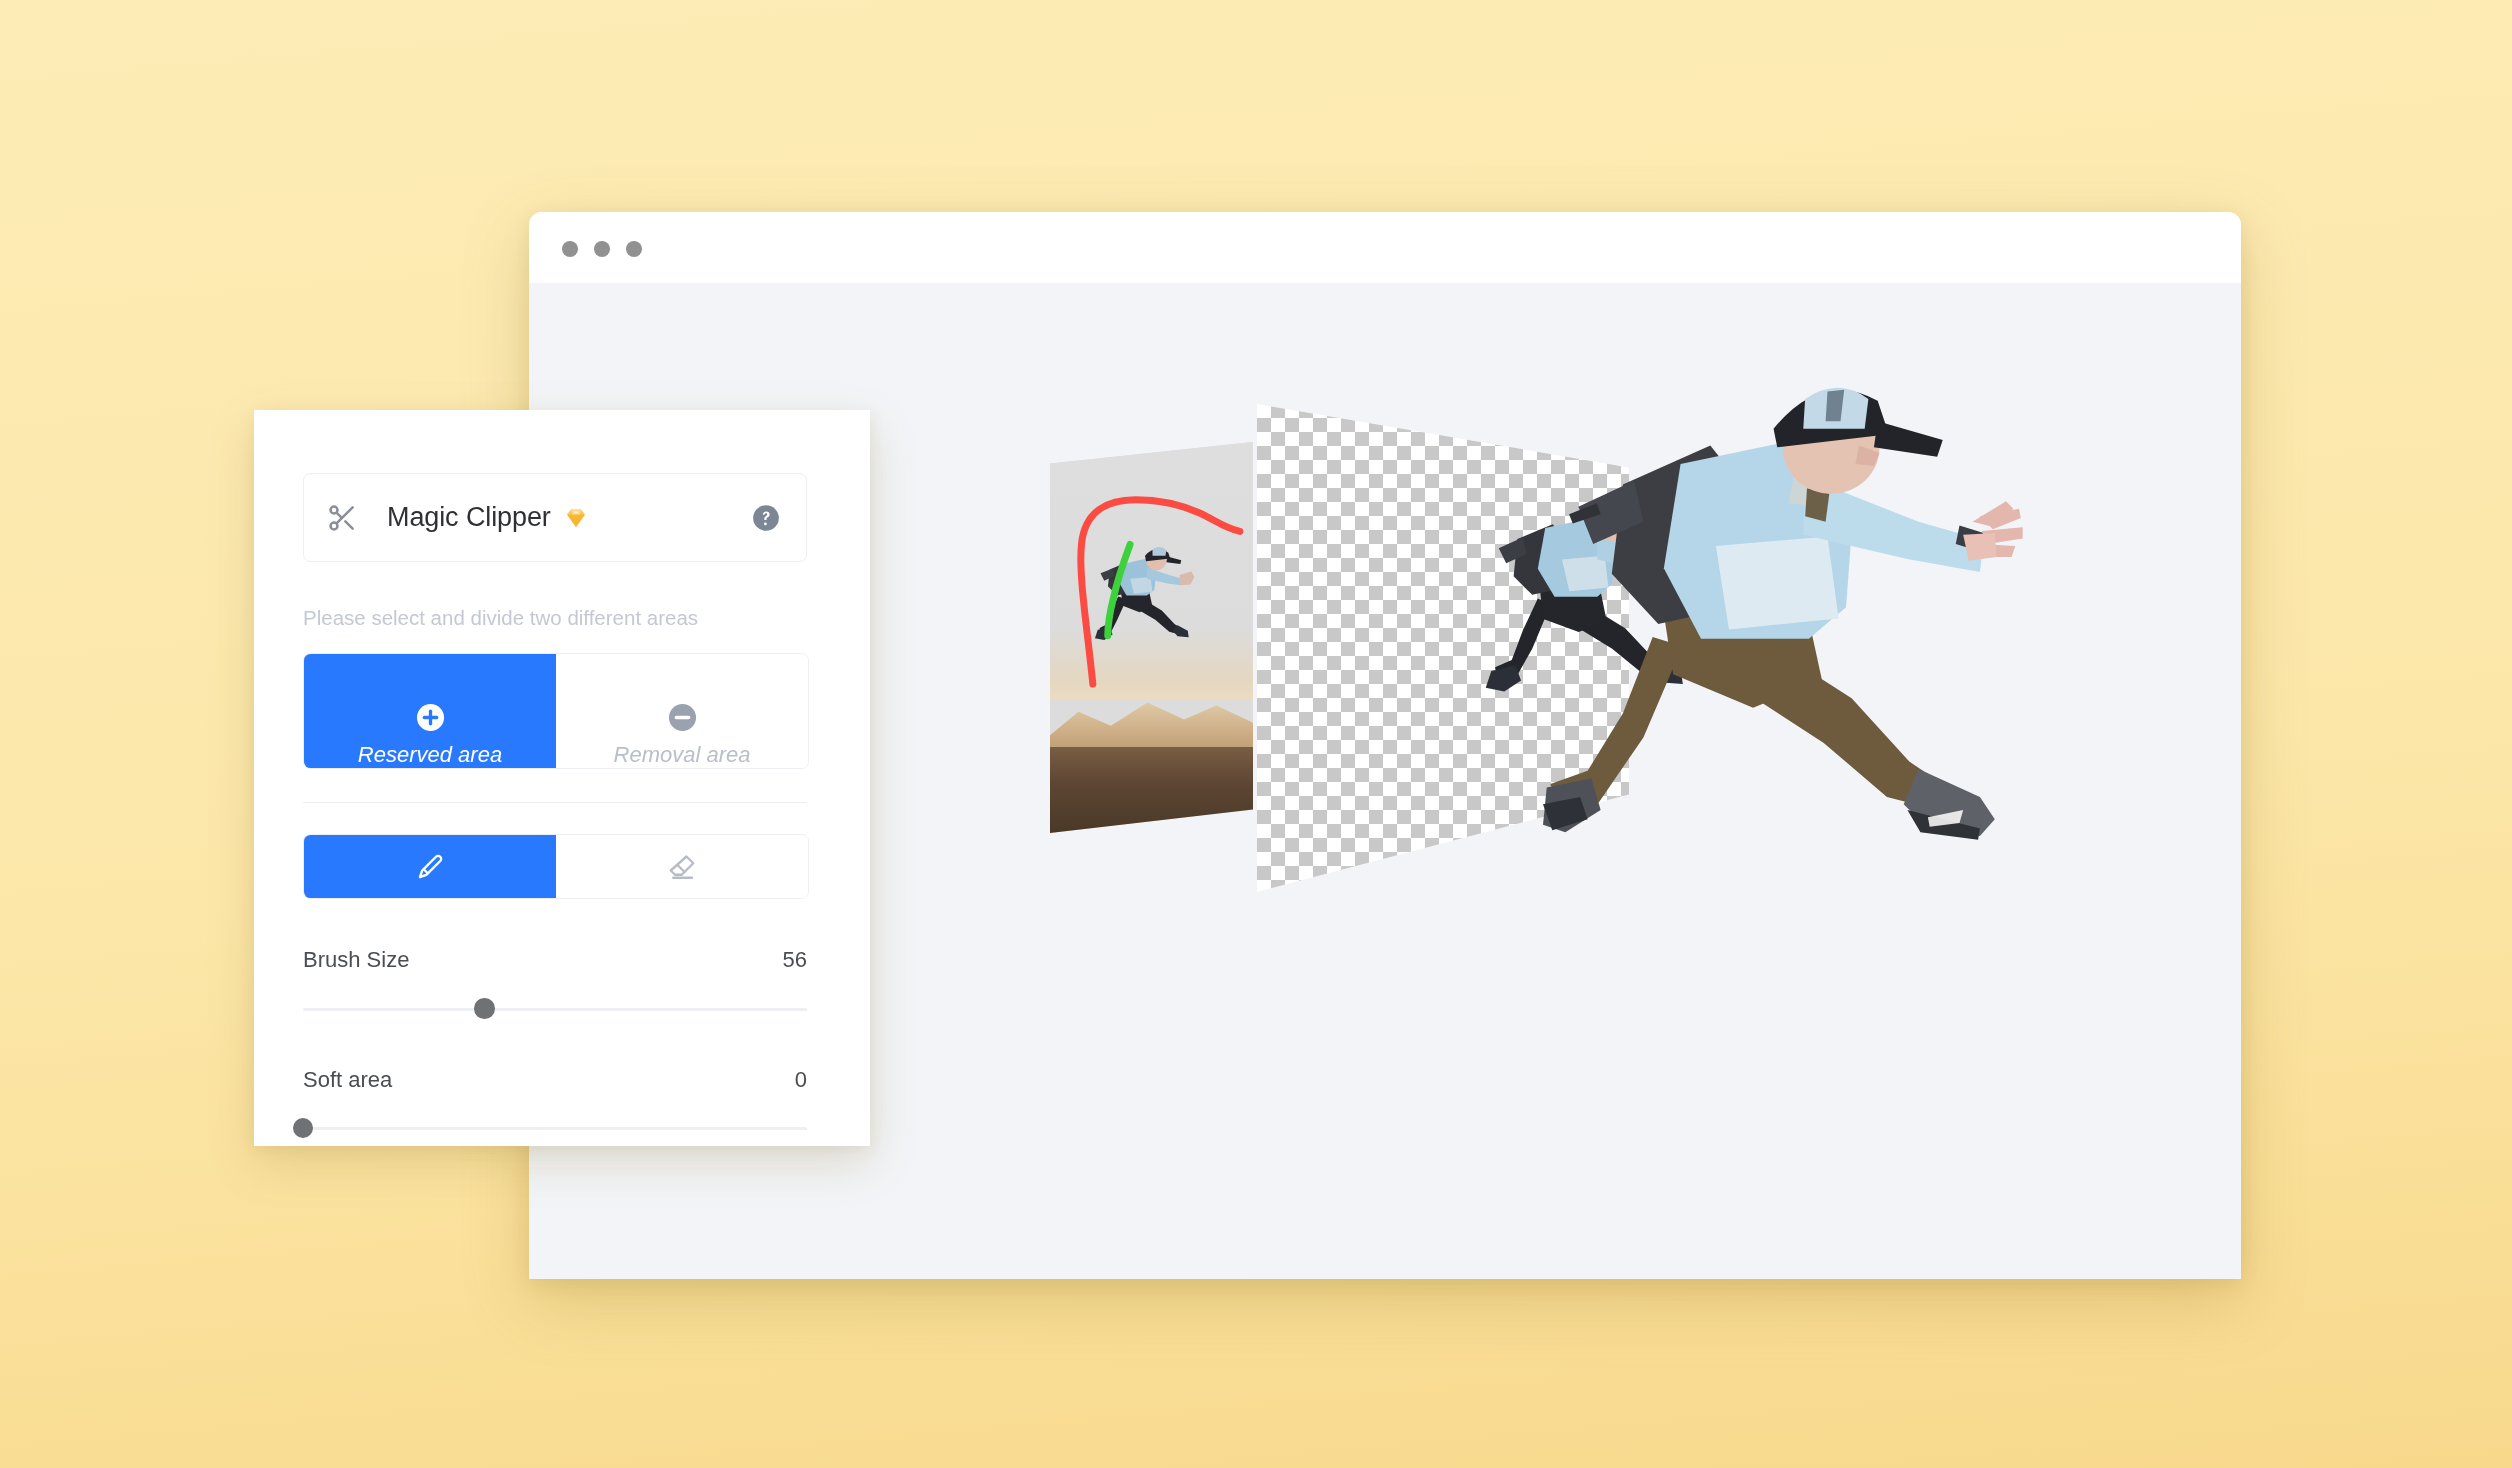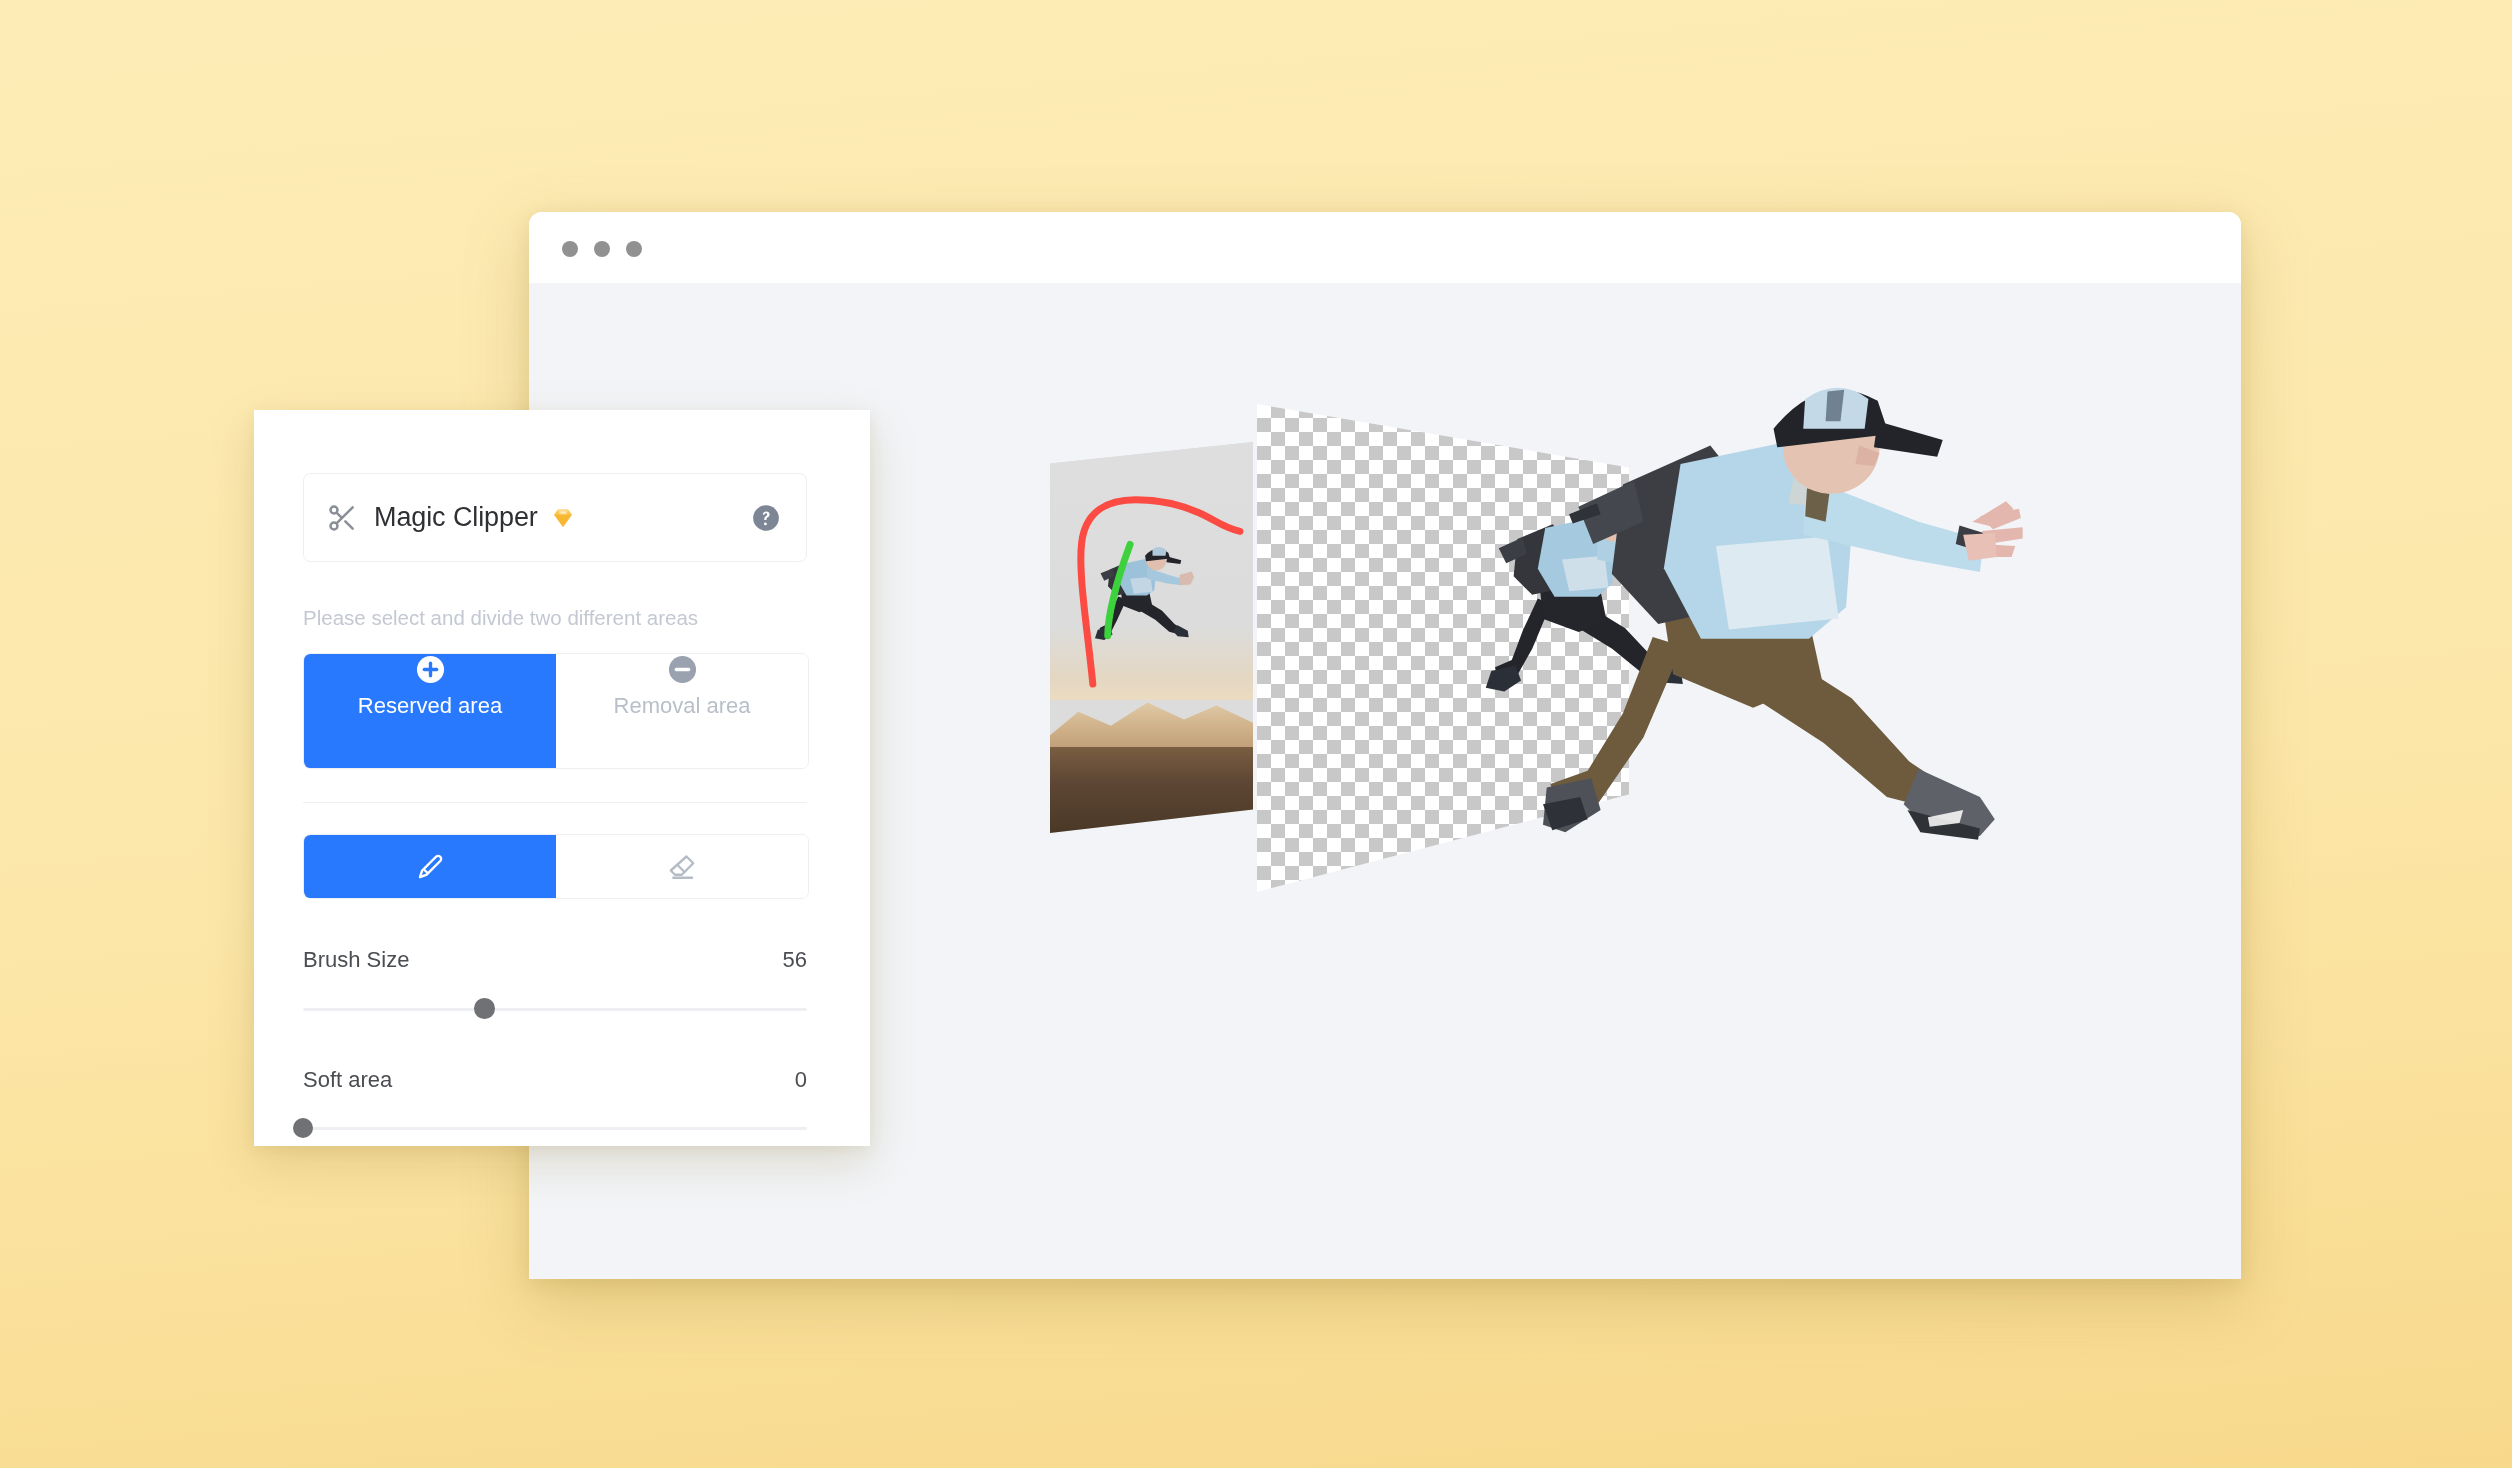--- a/index.html
+++ b/index.html
@@ -178,21 +178,21 @@
     border-radius: 7.4px;
     background: #fff;
   }
   #scissors-icon {
     width: 32px;
     height: 32px;
     flex: none;
     color: #8A8F98;
   }
   #tool-title {
-    margin-left: 16px;
+    margin-left: 29px;
     font-size: 27px;
     color: #2E3033;
     letter-spacing: -0.1px;
     white-space: nowrap;
   }
   #gem-icon {
     margin-left: 13px;
     width: 24px;
     height: 24px;
     flex: none;
@@ -223,24 +223,25 @@
     border: 0.9px solid #ECEEF1;
     border-radius: 7.4px;
     overflow: hidden;
     background: #fff;
   }
   .area-btn {
     flex: 1 1 50%;
     display: flex;
     flex-direction: column;
     align-items: center;
-    justify-content: flex-start;
+    justify-content: flex-end;
     gap: 8.4px;
     cursor: pointer;
     background: #fff;
+    font-style: italic;
   }
   .area-btn.active {
     background: #2979FF;
   }
   .area-btn .ico {
     width: 31px;
     height: 31px;
   }
   .area-btn .lbl {
     font-size: 22px;

